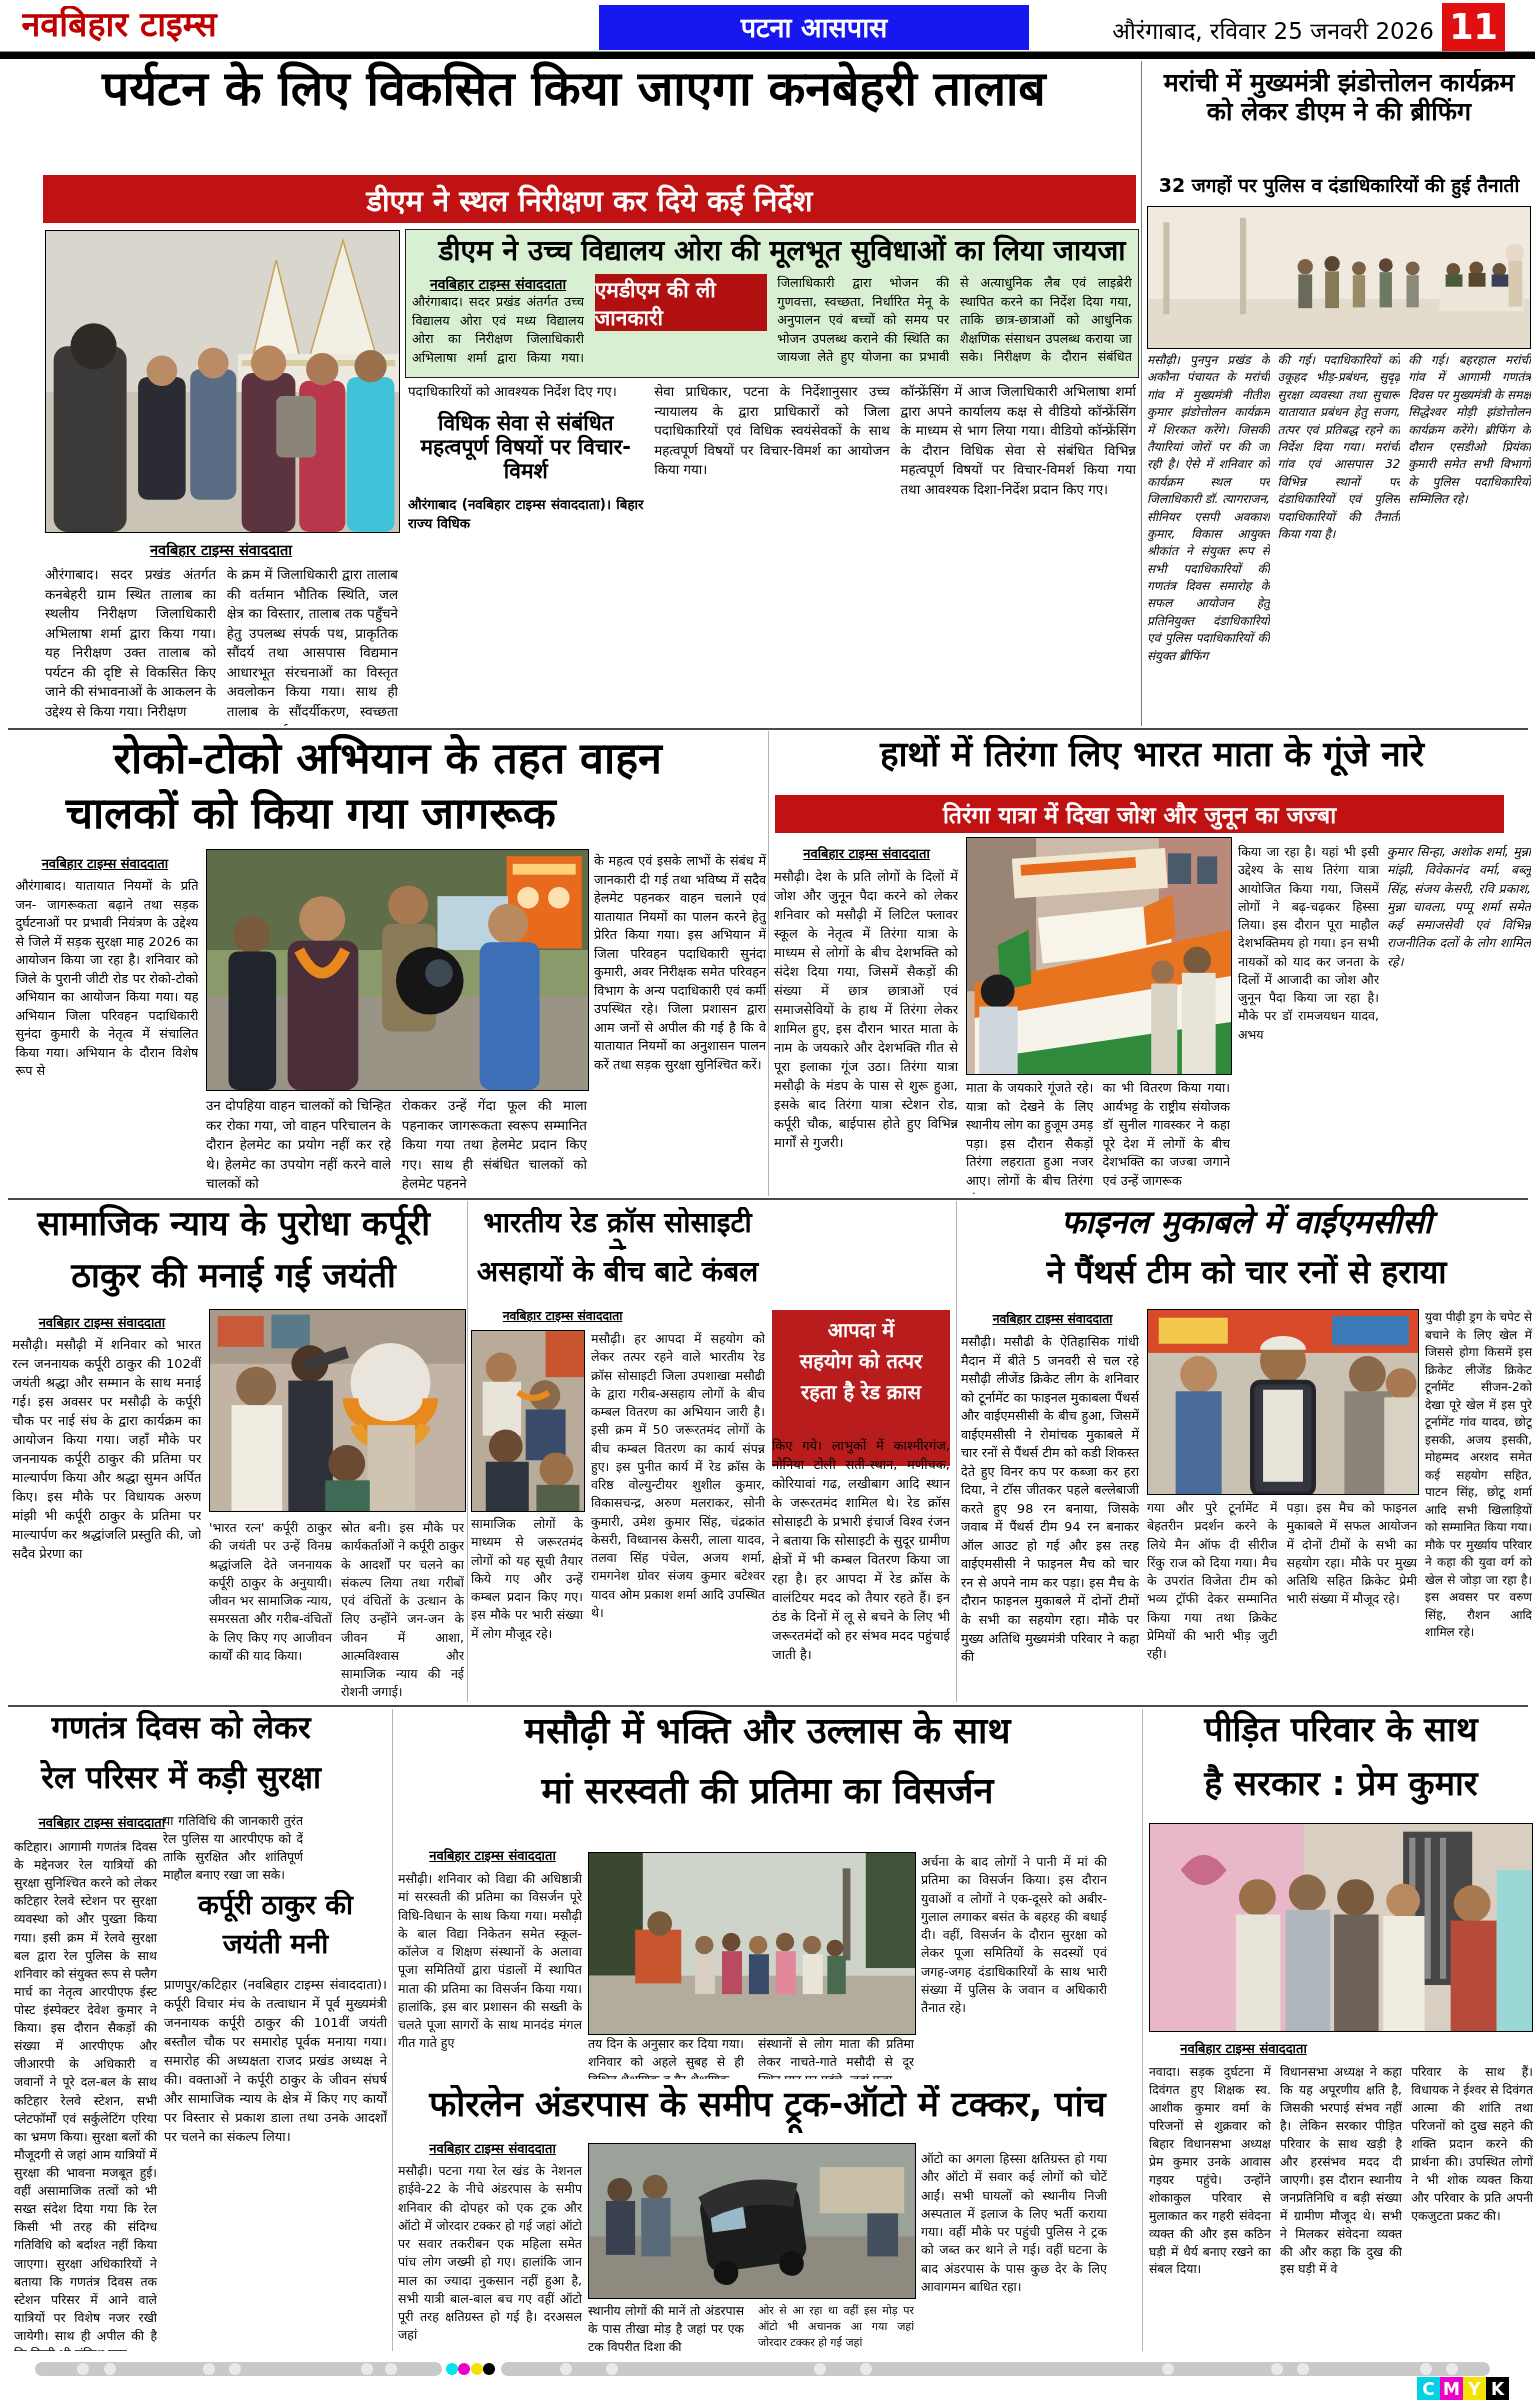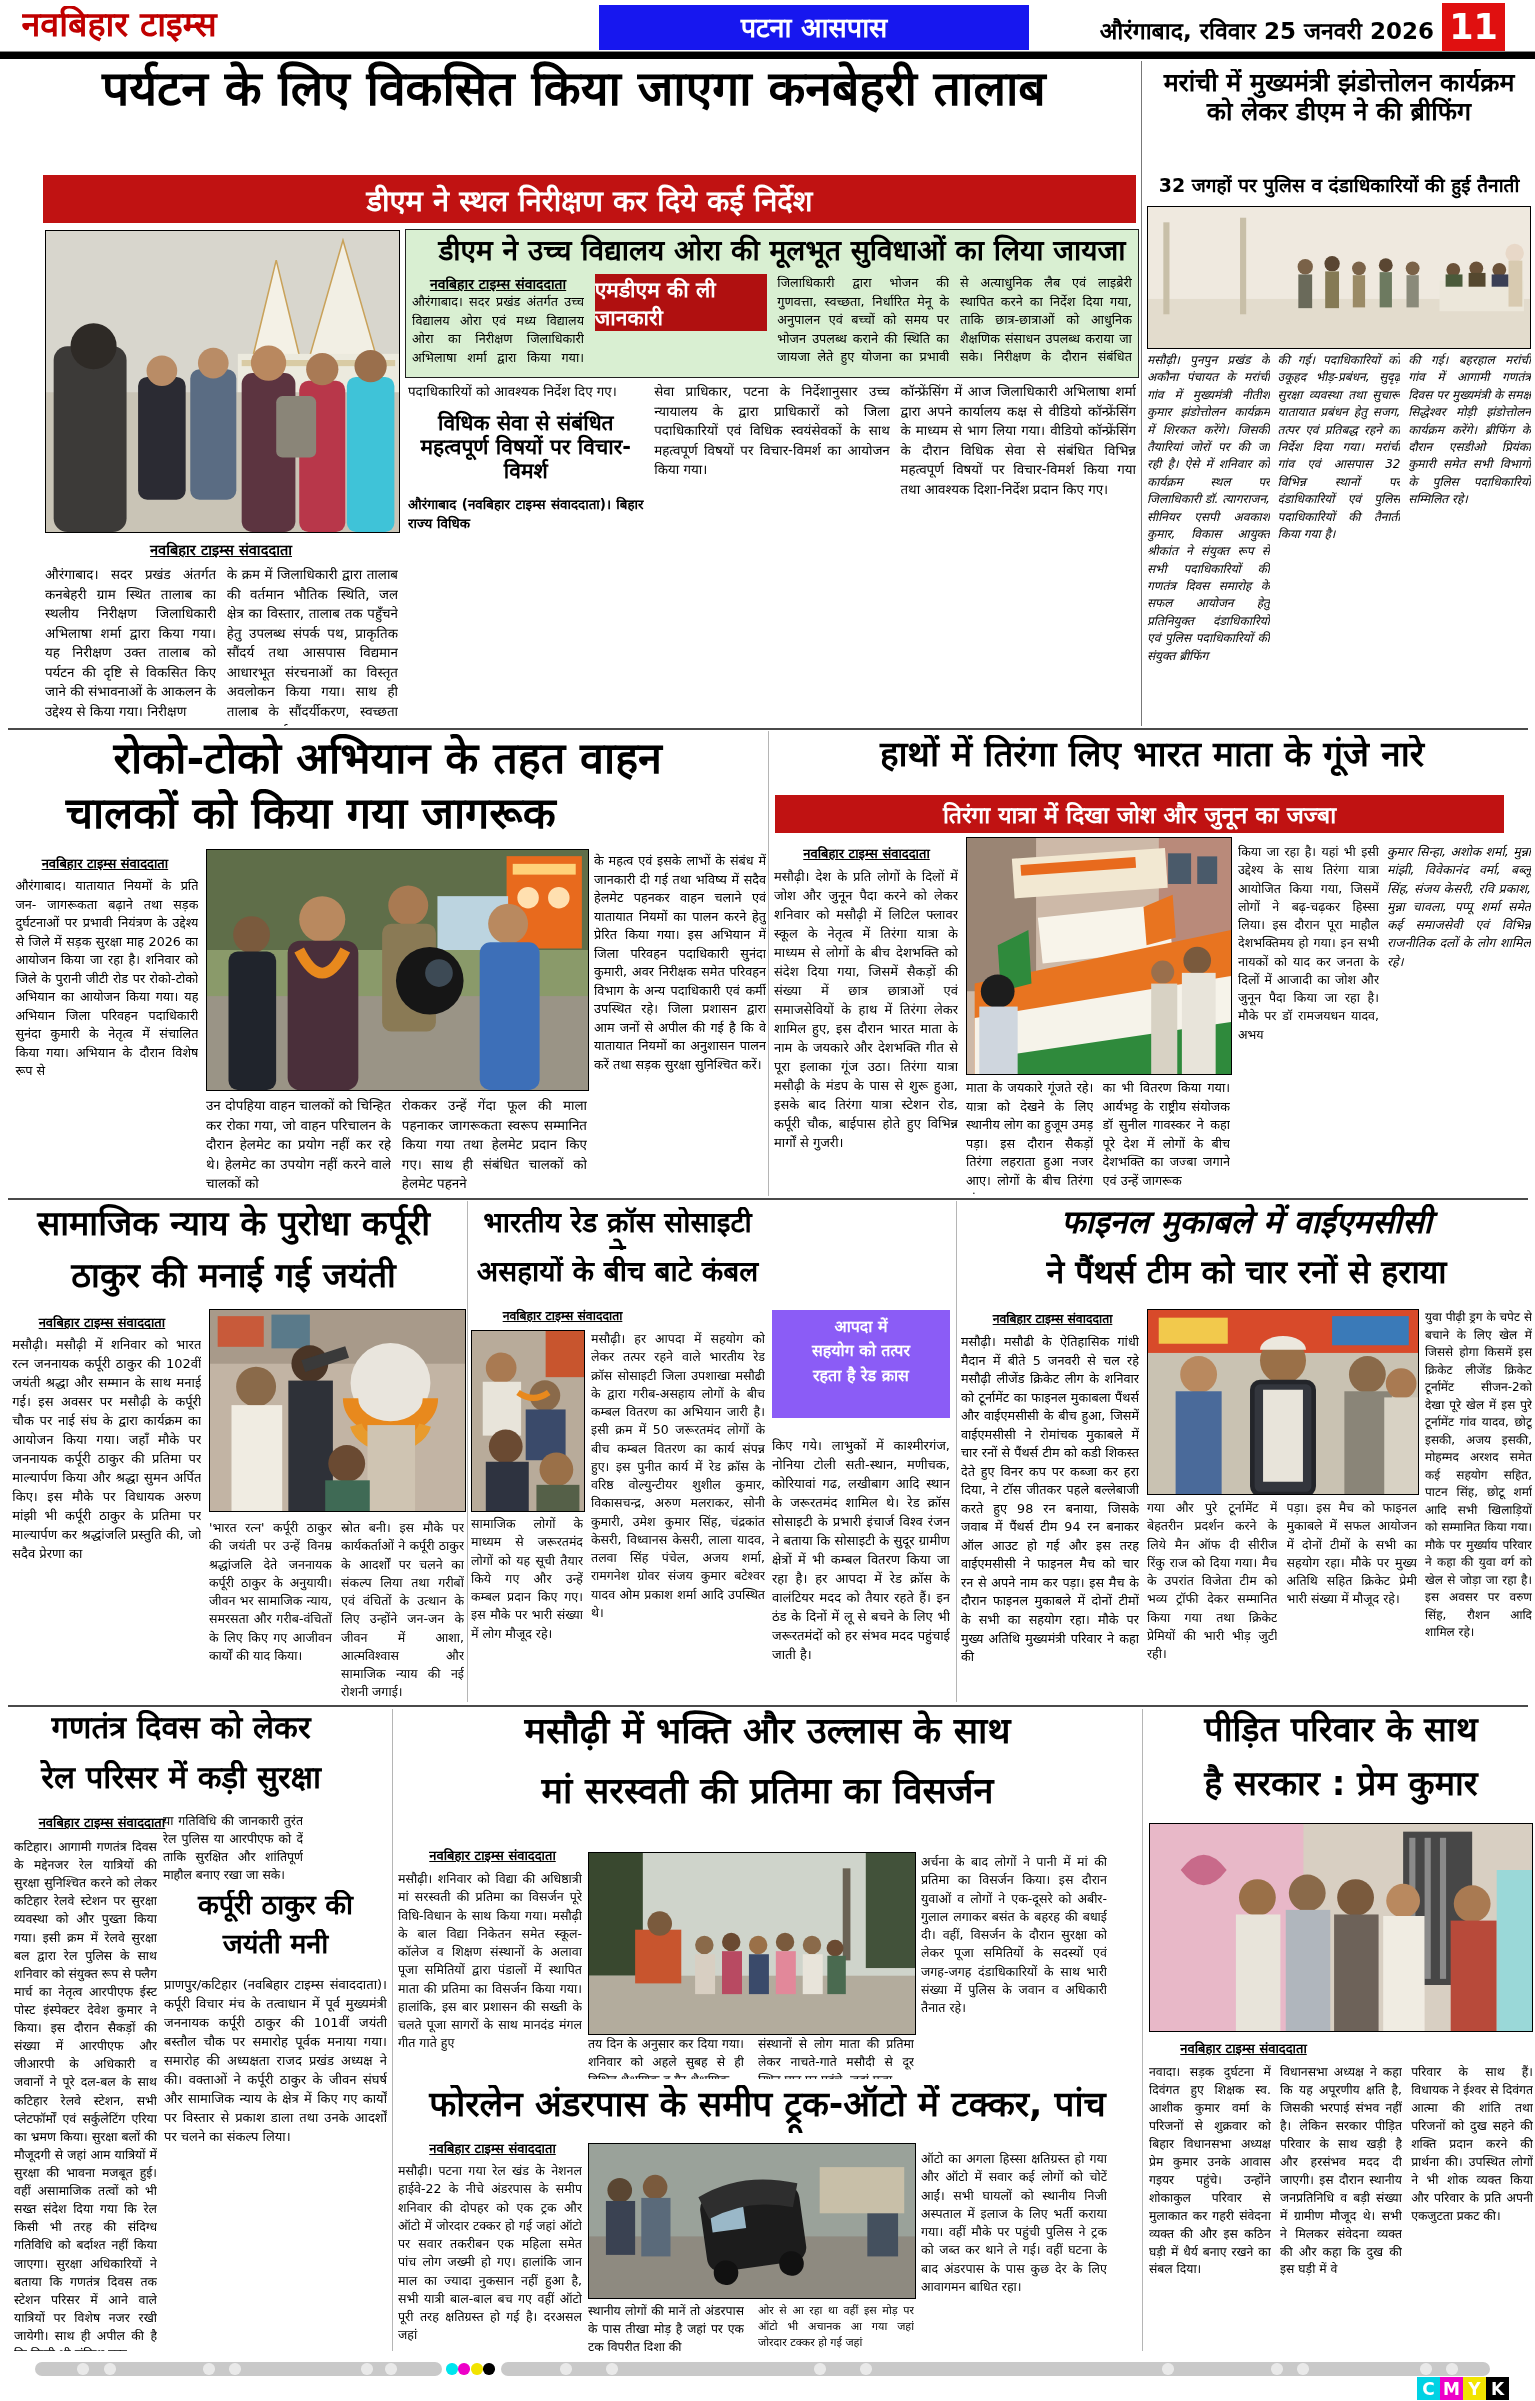--- a/index.html
+++ b/index.html
@@ -22,21 +22,21 @@
   .dotbar{position:absolute;height:14px;background:#c9c9c9;border-radius:7px;}
   .dot{position:absolute;width:11.5px;height:11.5px;border-radius:50%;top:3.12e3px;}
   .platebox{position:absolute;width:23px;height:23px;color:#fff;font-weight:700;font-size:17px;
             display:flex;align-items:center;justify-content:center;font-family:"DejaVu Sans",sans-serif;}
 </style>
 </head>
 <body>
 
 <div class="abs" style="left:21.5px;top:6.1px;width:361px;height:45px;font-size:34px;font-weight:800;color:#c00000;border-bottom:3.1px solid #c00000;line-height:1.1;">नवबिहार टाइम्स</div>
 <div class="abs center" style="left:599px;top:4.6px;width:430px;height:45px;background:#1717ef;color:#fff;font-weight:700;font-size:27px;line-height:45px;">पटना आसपास</div>
-<div class="abs" style="left:1067px;top:14px;width:367px;height:34px;font-size:23px;font-weight:700;text-align:right;">औरंगाबाद, रविवार 25 जनवरी 2026</div>
+<div class="abs" style="left:1067px;top:14px;width:367px;height:34px;font-size:23px;font-weight:400;text-align:right;">औरंगाबाद, रविवार 25 जनवरी 2026</div>
 <div class="abs center" style="left:1442px;top:3.1px;width:63px;height:49px;background:#e01010;color:#fff;font-weight:800;font-size:35px;line-height:49px;">11</div>
 <div class="abs" style="left:0;top:51px;width:1535px;height:7px;background:#000;border-top:1.5px solid #888;"></div>
 
 <div class="abs head center" style="left:15.4px;top:61px;width:1117px;height:71px;font-size:48px;">पर्यटन के लिए विकसित किया जाएगा कनबेहरी तालाब</div>
 
 <div class="abs redband" style="left:43px;top:175px;width:1093px;height:48px;font-size:29px;">डीएम ने स्थल निरीक्षण कर दिये कई निर्देश</div>
 
 <div class="abs photo" style="left:45px;top:230px;width:353px;height:301px;">
   <svg viewBox="0 0 460 392" preserveAspectRatio="none">
     <rect width="460" height="392" fill="#d8d6cd"></rect>
@@ -243,21 +243,21 @@
     <circle cx="44" cy="150" r="22" fill="#6a4a32"></circle>
       <rect x="18" y="170" width="56" height="64" fill="#2e3340"></rect>
     <circle cx="110" cy="180 " r="22" fill="#9a7048"></circle>
       <rect x="84" y="200" width="56" height="34" fill="#556048"></rect>
     <path d="M60 80 q20 14 40 0" stroke="#e8891d" stroke-width="8" fill="none"></path>
   </svg>
 </div>
 <div class="abs body-txt" style="left:591px;top:1330px;width:174px;height:373px;font-size:12.5px;">मसौढ़ी। हर आपदा में सहयोग को लेकर तत्पर रहने वाले भारतीय रेड क्रॉस सोसाइटी जिला उपशाखा मसौढी के द्वारा गरीब-असहाय लोगों के बीच कम्बल वितरण का अभियान जारी है। इसी क्रम में 50 जरूरतमंद लोगों के बीच कम्बल वितरण का कार्य संपन्न हुए। इस पुनीत कार्य में रेड क्रॉस के वरिष्ठ वोल्युन्टीयर शुशील कुमार, विकासचन्द्र, अरुण मलराकर, सोनी कुमारी, उमेश कुमार सिंह, चंद्रकांत केसरी, विध्वानस केसरी, लाला यादव, तलवा सिंह पंचेल, अजय शर्मा, रामगनेश ग्रोवर संजय कुमार बटेश्वर यादव ओम प्रकाश शर्मा आदि उपस्थित थे।</div>
 <div class="abs body-txt" style="left:471px;top:1515px;width:112px;height:187px;font-size:12.5px;">सामाजिक लोगों के माध्यम से जरूरतमंद लोगों को यह सूची तैयार किये गए और उन्हें कम्बल प्रदान किए गए। इस मौके पर भारी संख्या में लोग मौजूद रहे।</div>
 
-<div class="abs" style="left:772px;top:1310px;width:178px;height:108px;background:#8b5cf6;color:#fff;font-weight:700;text-align:center;font-size:16px;line-height:1.55;padding-top:4.6px;box-sizing:border-box;">
+<div class="abs" style="left:772px;top:1310px;width:178px;height:156px;background:#b91c1c;color:#fff;font-weight:700;text-align:center;font-size:20px;line-height:1.55;padding-top:4.6px;box-sizing:border-box;">
   <div>आपदा में</div>
   <div>सहयोग को तत्पर</div>
   <div>रहता है रेड क्रास</div>
 </div>
 <div class="abs body-txt" style="left:772px;top:1437px;width:178px;height:266px;font-size:13px;">किए गये। लाभुकों में काश्मीरगंज, नोनिया टोली सती-स्थान, मणीचक, कोरियावां गढ, लखीबाग आदि स्थान के जरूरतमंद शामिल थे। रेड क्रॉस सोसाइटी के प्रभारी इंचार्ज विश्व रंजन ने बताया कि सोसाइटी के सुदूर ग्रामीण क्षेत्रों में भी कम्बल वितरण किया जा रहा है। हर आपदा में रेड क्रॉस के वालंटियर मदद को तैयार रहते हैं। इन ठंड के दिनों में लू से बचने के लिए भी जरूरतमंदों को हर संभव मदद पहुंचाई जाती है।</div>
 
 <div class="vr" style="left:956px;top:1201px;height:501px;"></div>
 <div class="abs head center" style="left:961px;top:1204px;width:571px;height:48px;font-size:32px;font-style:italic;">फाइनल मुकाबले में वाईएमसीसी</div>
 <div class="abs head center" style="left:961px;top:1254px;width:571px;height:48px;font-size:32px;">ने पैंथर्स टीम को चार रनों से हराया</div>
 <div class="abs byline" style="left:964px;top:1310px;width:177px;font-size:12.3px;">नवबिहार टाइम्स संवाददाता</div>

